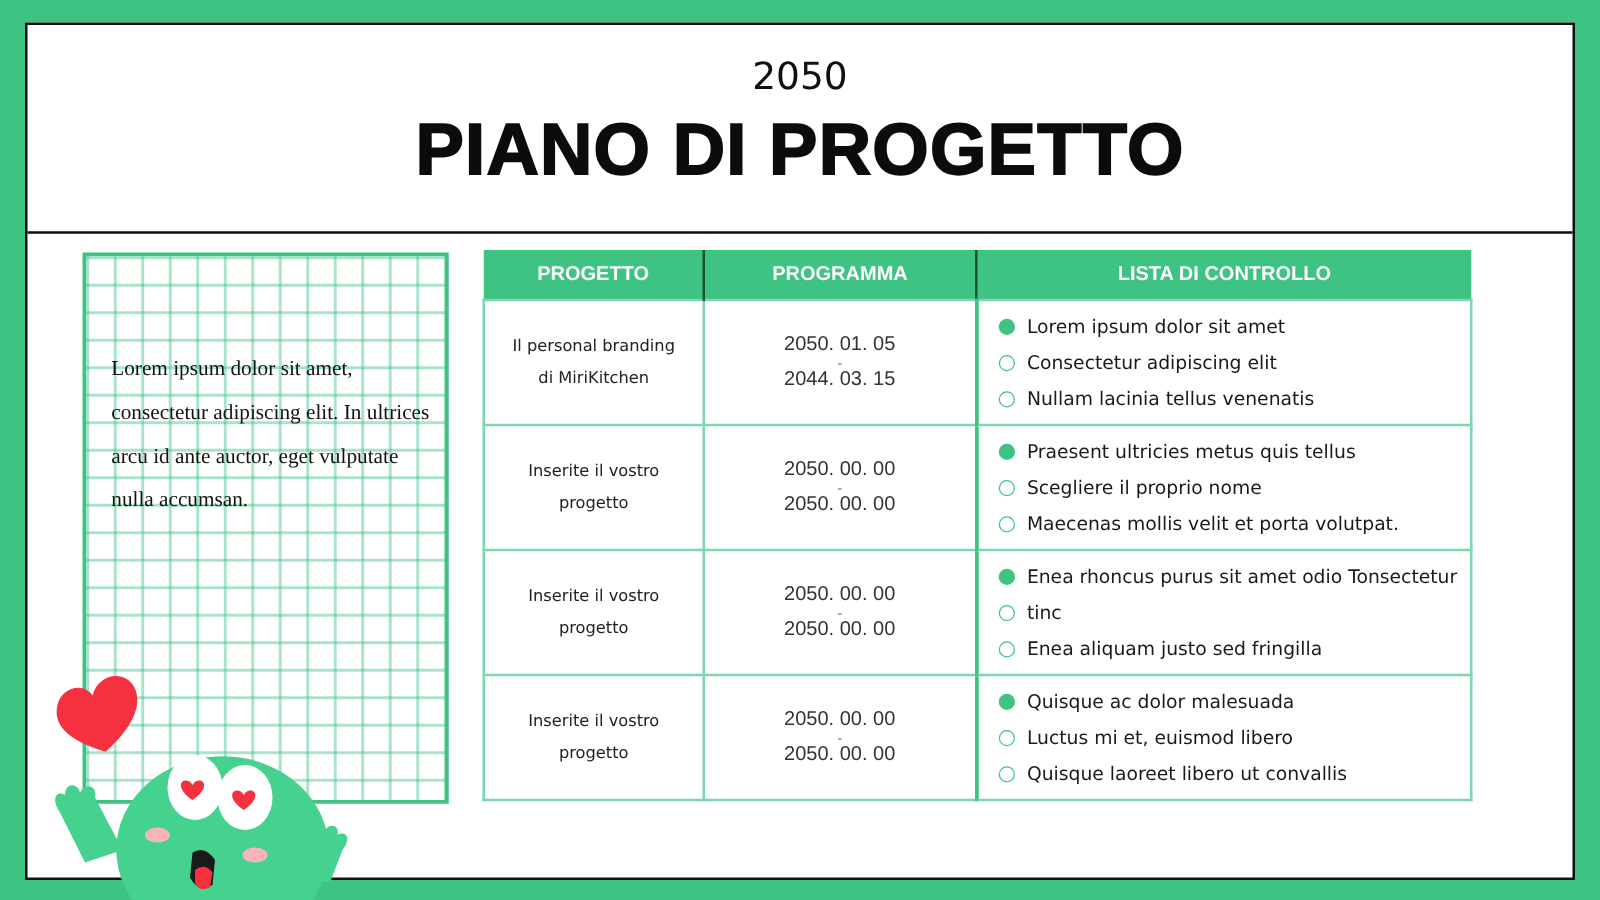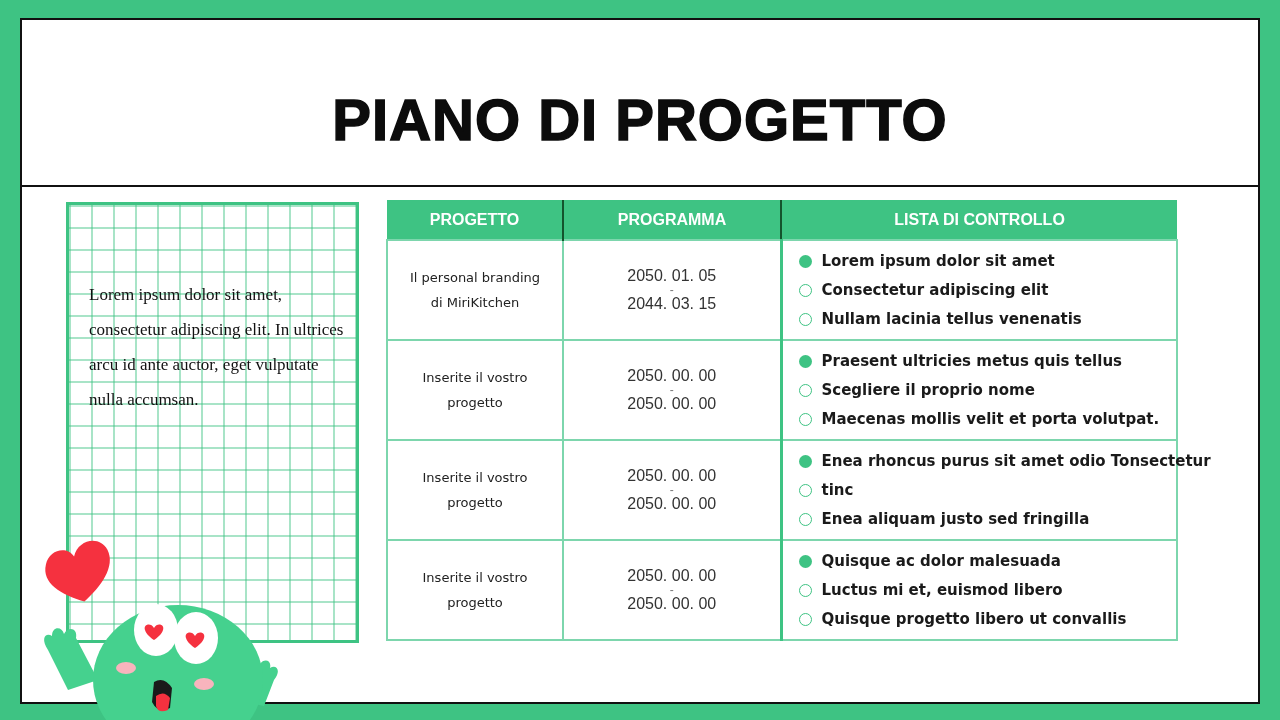--- a/index.html
+++ b/index.html
@@ -88,21 +88,21 @@
       font-size: 13px; line-height: 25px; padding: 0 20px;
     }
     .tbl td.col-program {
       text-align: center;
       font-family: "Liberation Sans", sans-serif;
       font-size: 16px; color: #333;
       line-height: 18px;
     }
     .date-line { display: block; }
     .dash { display: block; font-size: 12px; line-height: 10px; color: #777; }
-    .tbl td.col-check { padding-left: 16px; font-weight: bold; }
+    .tbl td.col-check { padding-left: 16px; }
     .tbl td.col-check.divider-left { border-left: 3px solid #3ec383; }
     .check-item {
       display: flex; align-items: center;
       height: 29px;
       font-family: "DejaVu Sans", sans-serif;
       font-size: 15px; color: #1a1a1a;
       white-space: nowrap;
     }
     .dot {
       width: 13px; height: 13px; border-radius: 50%;
@@ -112,20 +112,21 @@
     .dot.empty { border: 1.5px solid #3ec383; background: #fff; }
 
     
     .mascot { position: absolute; left: 38px; top: 530px; width: 260px; height: 190px; }
   </style>
 </head>
 <body>
 
 <div class="slide">
   <div class="header">
+    <div class="year">2050</div>
     <div class="title">PIANO DI PROGETTO</div>
   </div>
 </div>
 
 <div class="note">
   <div class="note-body">Lorem ipsum dolor sit amet, consectetur adipiscing elit. In ultrices arcu id ante auctor, eget vulputate nulla accumsan.</div>
 </div>
 
 <table class="tbl">
   <colgroup>
@@ -218,21 +219,21 @@
         <div class="check-item">
             <span class="dot filled"></span>
             <span>Quisque ac dolor malesuada</span>
           </div>
         <div class="check-item">
             <span class="dot empty"></span>
             <span>Luctus mi et, euismod libero</span>
           </div>
         <div class="check-item">
             <span class="dot empty"></span>
-            <span>Quisque progetto libero ut convallis</span>
+            <span>Quisque laoreet libero ut convallis</span>
           </div>
       </td>
     </tr>
   </tbody>
 </table>
 
 <svg class="mascot" viewBox="0 0 260 190" xmlns="http://www.w3.org/2000/svg">
   <g>
     <path d="M42 72 C 20 62, 2 48, 9 30 C 14 16, 32 14, 38 26 C 44 10, 66 8, 72 24 C 78 42, 60 60, 42 72 Z" fill="#f5313f" transform="rotate(-8 40 40)"></path>
   </g>

